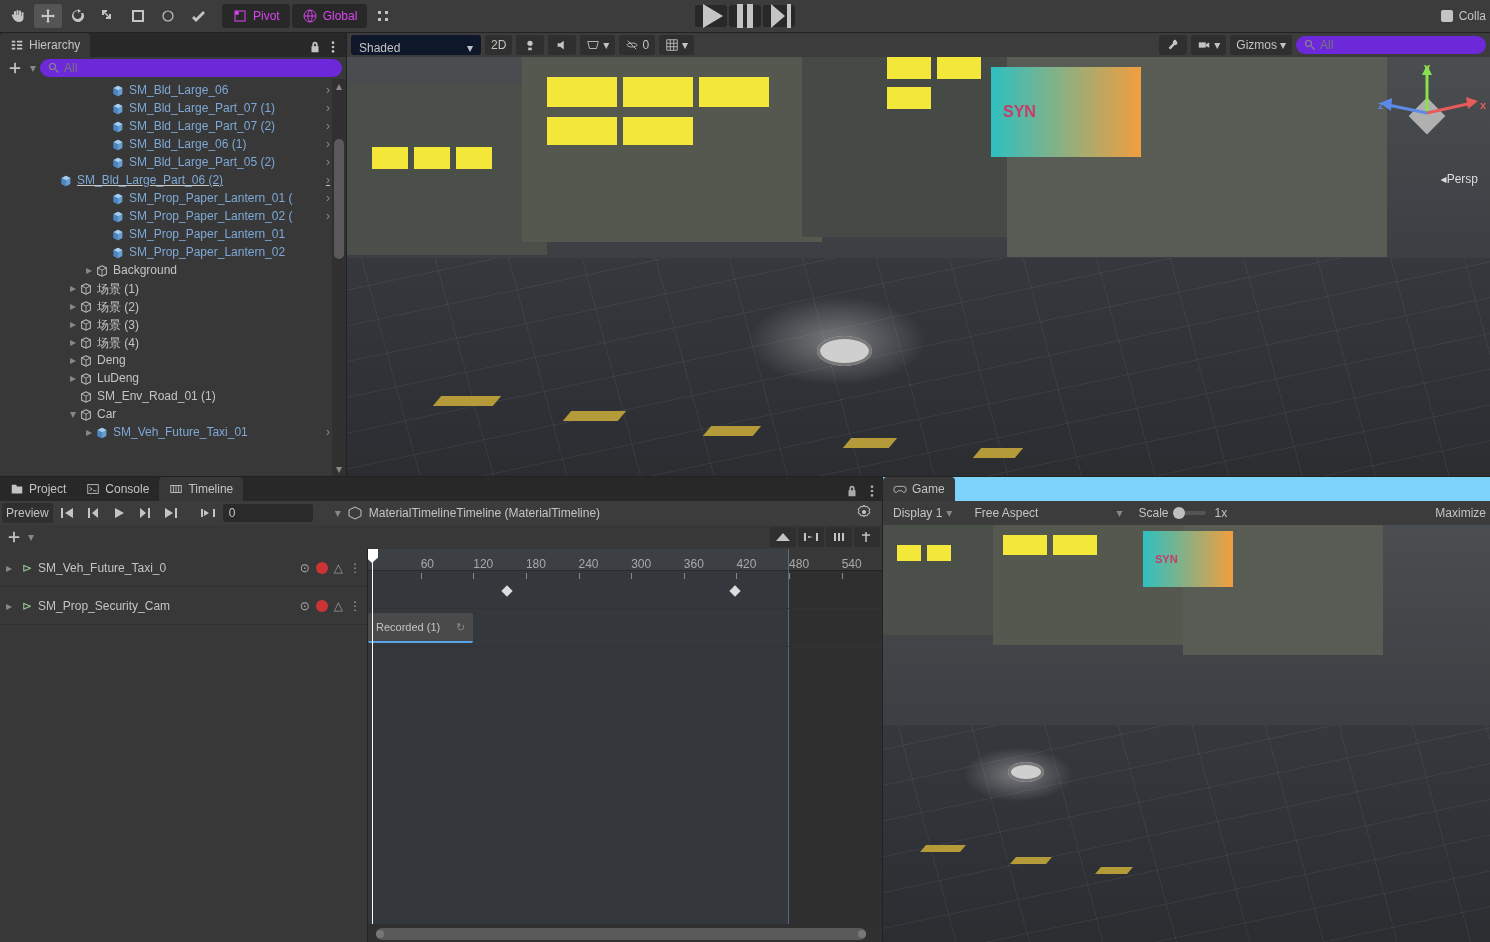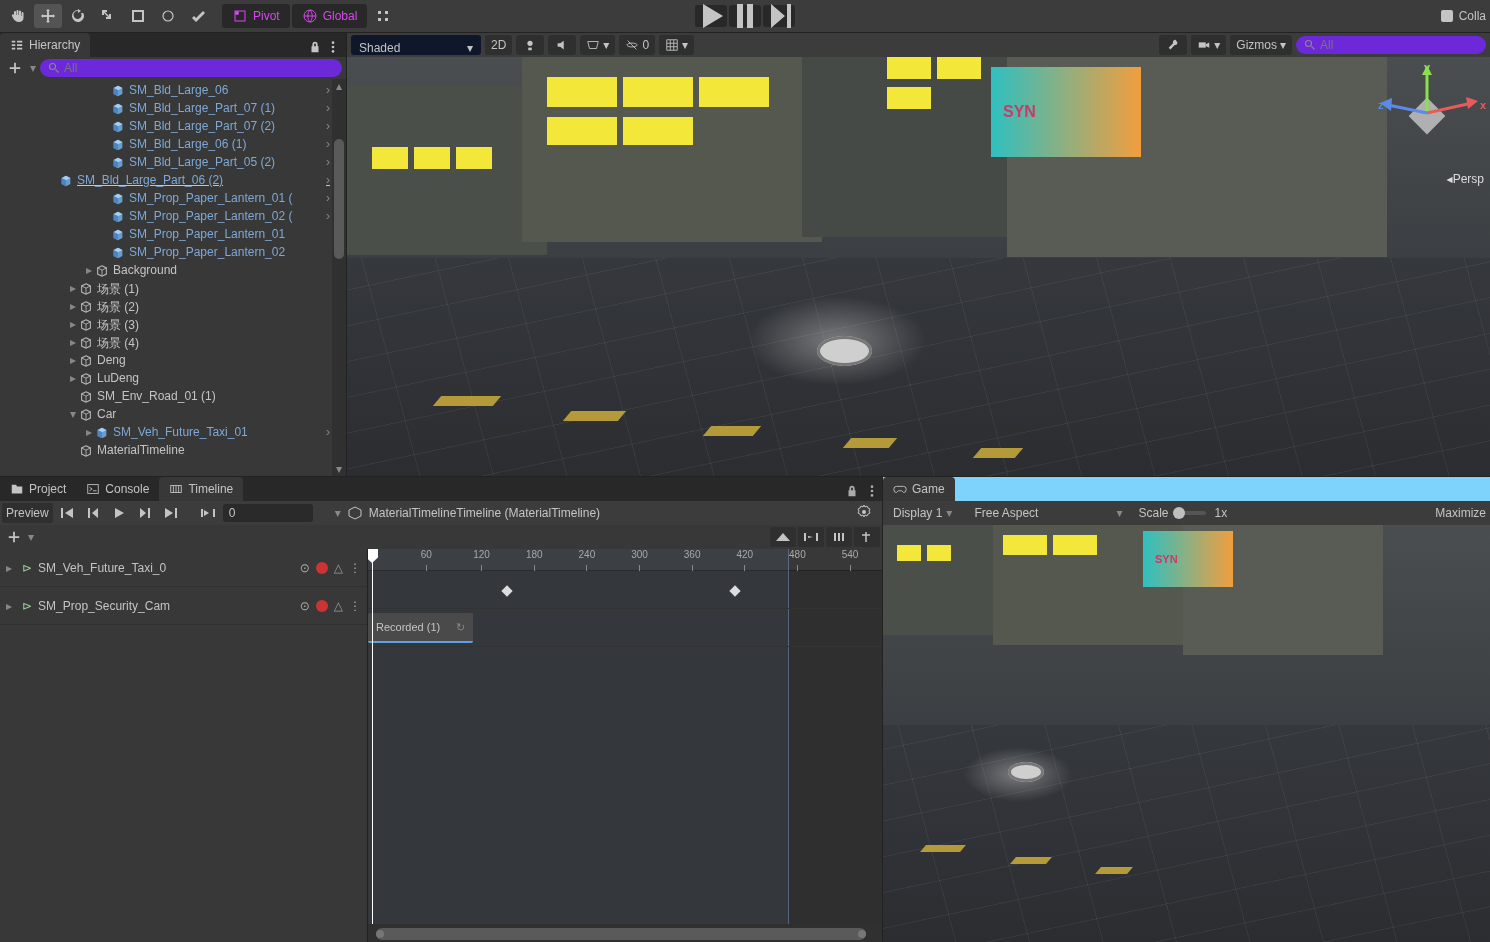--- a/index.html
+++ b/index.html
@@ -63,21 +63,21 @@
 .road-stripe{position:absolute;height:10px;background:#b59a3a;transform:skewX(-40deg)}
 .bld{position:absolute;background:#3f4446}
 .winrow{position:absolute;display:flex;gap:6px}
 .win{width:36px;height:22px;background:#f3e83a}
 .manhole{position:absolute;width:55px;height:30px;border-radius:50%;background:#cfcfcf;box-shadow:inset 0 0 0 3px #777}
 .glow{position:absolute;width:180px;height:90px;border-radius:50%;background:radial-gradient(rgba(255,255,255,.35),transparent 70%)}
 .billboard{position:absolute;background:linear-gradient(90deg,#2ec0c0,#f29e3e);display:flex;align-items:center;justify-content:flex-start;padding:12px;font-weight:bold;color:#c83a6a;font-size:16px}
 .gizmo3d{position:absolute;top:6px;right:6px;width:110px;height:110px}
 .gizmo3d .cube{position:absolute;left:40px;top:40px;width:26px;height:26px;background:#b0b0b0;transform:rotate(45deg)}
 .gizmo3d .axis{position:absolute;font-size:11px;font-weight:bold}
-.persp-label{position:absolute;top:115px;right:6px;color:#ddd}
+.persp-label{position:absolute;top:115px;right:12px;color:#ddd}
 
 
 .row2{flex:1;display:flex;border-top:1px solid #222}
 
 
 .bottom-left{width:883px;display:flex;flex-direction:column;background:#383838;border-right:1px solid #222}
 .bl-tabs{height:24px;background:#282828;display:flex;align-items:flex-end}
 .bl-tabs .spacer{flex:1}
 .bl-tabs .small-icon{width:20px;height:20px;display:flex;align-items:center;justify-content:center;color:#aaa}
 .timeline-toolbar{height:24px;background:#3c3c3c;display:flex;align-items:center;gap:2px;padding:0 2px}
@@ -91,21 +91,21 @@
 .timeline-body{flex:1;display:flex;position:relative}
 .track-list{width:368px;background:#383838;border-right:1px solid #222}
 .track-row{height:38px;display:flex;align-items:center;padding:0 6px;gap:6px;border-bottom:1px solid #303030}
 .track-row .rec-dot{width:12px;height:12px;border-radius:50%;background:#c33}
 .track-row .name{flex:1;white-space:nowrap;overflow:hidden;text-overflow:ellipsis}
 .track-row .fold{width:10px;color:#888}
 .track-row .binding-icon{color:#9c9}
 .track-row .more{color:#aaa}
 .clip-area{flex:1;background:#2f2f2f;position:relative;overflow:hidden}
 .ruler{height:22px;background:#383838;position:relative;border-bottom:1px solid #222}
-.tick{position:absolute;top:0;height:22px;display:flex;flex-direction:column;align-items:center;color:#aaa;font-size:10px}
+.tick{position:absolute;top:8px;height:22px;display:flex;flex-direction:column;align-items:flex-start;color:#aaa;font-size:12px}
 .tick .line{width:1px;height:6px;background:#888;margin-top:auto}
 .playhead{position:absolute;top:0;bottom:18px;width:1px;background:#fff;z-index:5}
 .playhead .head{position:absolute;top:0;left:-6px;width:12px;height:14px;background:#fff;clip-path:polygon(0 0,100% 0,100% 60%,50% 100%,0 60%)}
 .track-lane{height:38px;border-bottom:1px solid #333;position:relative}
 .clip{position:absolute;top:4px;height:30px;background:#4a4a4a;border-radius:2px;display:flex;align-items:center;padding:0 8px;font-size:11px;border-bottom:2px solid #5aa3e8}
 .keyframe{position:absolute;top:16px;width:8px;height:8px;background:#ddd;transform:rotate(45deg)}
 .range-bar{position:absolute;top:0;bottom:18px;background:rgba(120,150,200,.08);border-right:1px solid rgba(120,150,200,.5)}
 .h-scroll{position:absolute;left:0;right:0;bottom:0;height:16px;background:#303030}
 .h-scroll-thumb{position:absolute;top:2px;bottom:2px;left:8px;width:490px;background:#5a5a5a;border-radius:6px}
 .h-scroll-thumb .grip{position:absolute;top:2px;bottom:2px;width:8px;border-radius:4px;background:#777}
@@ -456,30 +456,20 @@
             <span class="expand-tri">▸</span>
             <span class="obj-icon">
               <svg viewBox="0 0 16 16" width="14" height="14">
                 <path d="M8 2l5 2.5v7L8 14l-5-2.5v-7z" fill="#6fa8dc" opacity=".9"></path>
                 <path d="M8 2l5 2.5L8 7 3 4.5z" fill="#a7cdef"></path>
                 <path d="M8 7v7l-5-2.5v-7z" fill="#4a86c4"></path>
               </svg>
             </span>
             <span class="blue-txt">SM_Veh_Future_Taxi_01</span>
             <span class="goarrow">›</span>
-          </div>
-          <div class="tree-row" style="padding-left: 68px;">
-            <span class="expand-tri"></span>
-            <span class="obj-icon">
-              <svg viewBox="0 0 16 16" width="14" height="14">
-                <path d="M8 2l5 2.5v7L8 14l-5-2.5v-7z" fill="none" stroke="#b8b8b8" stroke-width="1.2"></path>
-                <path d="M3 4.5L8 7l5-2.5M8 7v7" stroke="#b8b8b8" fill="none"></path>
-              </svg>
-            </span>
-            <span class="grey-txt">MaterialTimeline</span>
           </div>
           <div class="tree-scroll">
           <div class="tree-arrow-up">▴</div>
           <div class="tree-scroll-thumb"></div>
           <div class="tree-arrow-down">▾</div>
         </div>
       </div>
     </div>
 
     <div class="scene-view">

